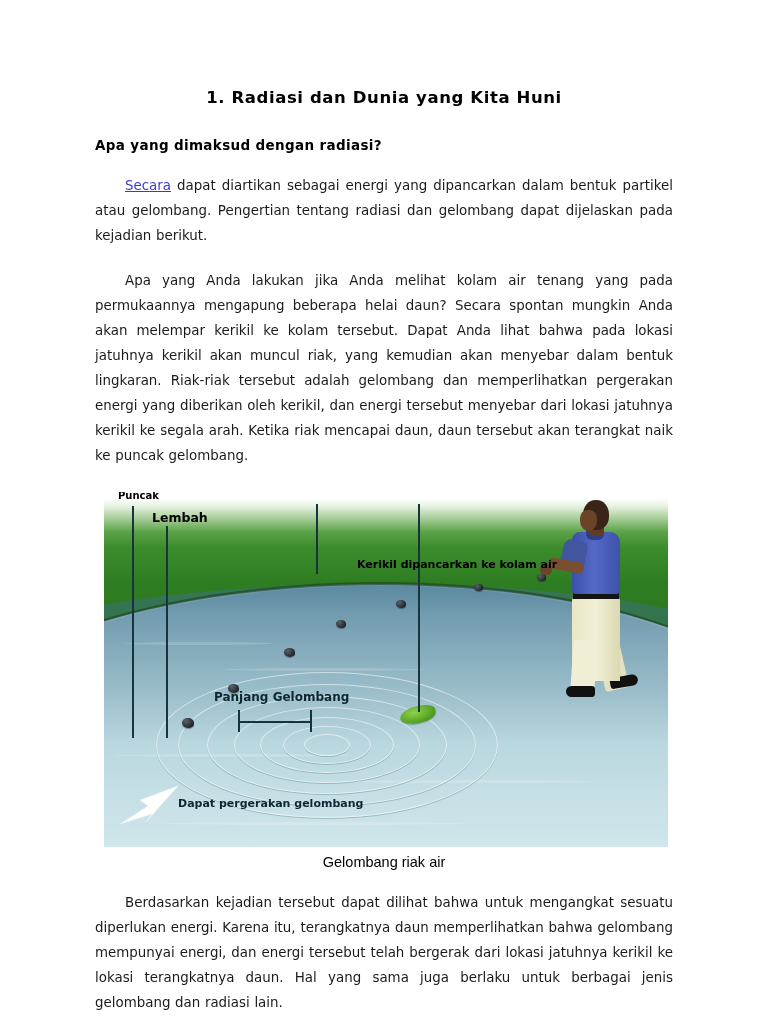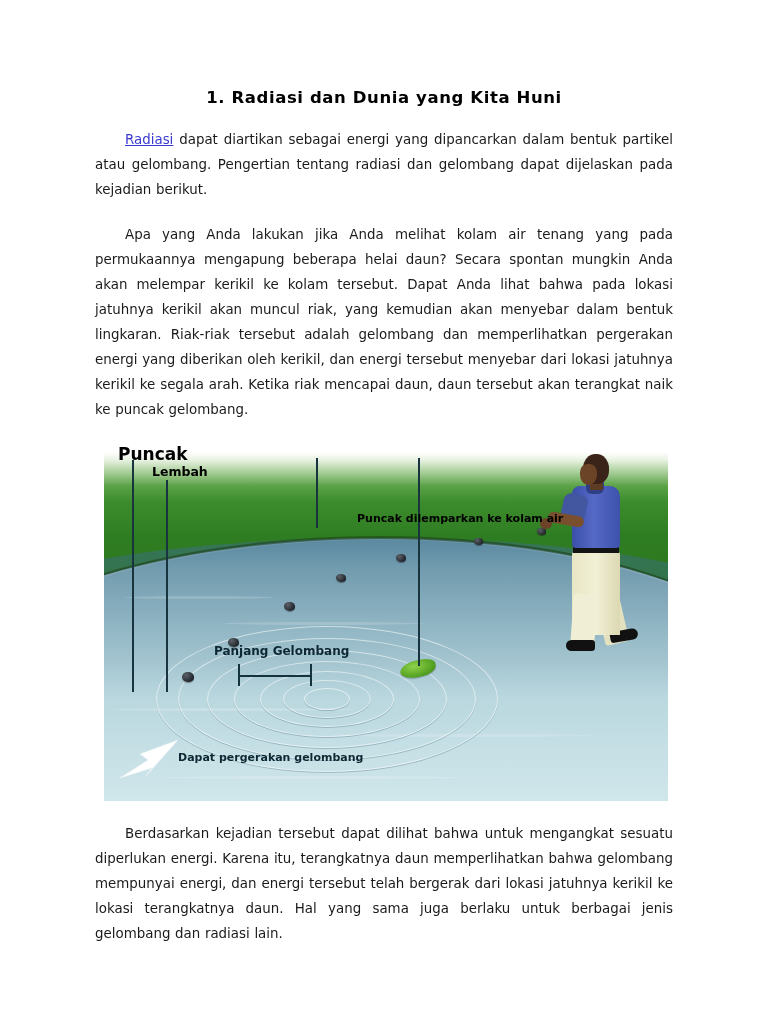--- a/index.html
+++ b/index.html
@@ -225,21 +225,21 @@
     background: #14333e;
   }
 
   
   .fig-label {
     position: absolute;
     font-family: "DejaVu Sans", sans-serif;
     font-weight: bold;
     white-space: nowrap;
   }
-  .lbl-puncak   { left: 14px;  top: -2px;  font-size: 17px; color: #000; }
+  .lbl-puncak   { left: 14px;  top: -2px;  font-size: 10px; color: #000; }
   .lbl-lembah   { left: 48px;  top: 18px;  font-size: 12.5px; color: #000; text-align: center; }
   .lbl-daun     { left: 156px; top: -4px;  font-size: 12px;   color: #000; }
   .lbl-kerikil  { left: 253px; top: 66px;  font-size: 11px;   color: #000; }
   .lbl-panjang  { left: 110px; top: 198px; font-size: 12px;   color: #0d2733; text-align: right; }
   .lbl-arah     { left: 74px;  top: 305px; font-size: 11px;   color: #0d2733; }
 
   
   .dir-arrow {
     position: absolute;
     left: 14px;
@@ -323,22 +323,23 @@
   .closing-text { padding-top: 20px; }
 </style>
 </head>
 <body>
 
 <div class="page">
   <div class="content">
 
     <h1 class="doc-title">1.  Radiasi dan Dunia yang Kita Huni</h1>
 
-
-    <p class="body-text"><a class="doc-link" href="#">Radiasi</a><span> dapat diartikan sebagai energi yang dipancarkan dalam bentuk partikel atau gelombang. Pengertian tentang radiasi dan gelombang dapat dijelaskan pada kejadian berikut.</span></p>
+    <h2 class="section-heading">Apa yang dimaksud dengan radiasi?</h2>
+
+    <p class="body-text"><a class="doc-link" href="#">Secara</a><span> dapat diartikan sebagai energi yang dipancarkan dalam bentuk partikel atau gelombang. Pengertian tentang radiasi dan gelombang dapat dijelaskan pada kejadian berikut.</span></p>
 
     <p class="body-text">Apa yang Anda lakukan jika Anda melihat kolam air tenang yang pada permukaannya mengapung beberapa helai daun? Secara spontan mungkin Anda akan melempar kerikil ke kolam tersebut. Dapat Anda lihat bahwa pada lokasi jatuhnya kerikil akan muncul riak, yang kemudian akan menyebar dalam bentuk lingkaran. Riak-riak tersebut adalah gelombang dan memperlihatkan pergerakan energi yang diberikan oleh kerikil, dan energi tersebut menyebar dari lokasi jatuhnya kerikil ke segala arah. Ketika riak mencapai daun, daun tersebut akan terangkat naik ke puncak gelombang.</p>
 
     <div class="figure-block">
 
       <div class="figure">
 
         <div class="grass"></div>
 
         <div class="water"></div>
@@ -397,26 +398,27 @@
           <div class="p-torso"></div>
           <div class="p-collar"></div>
           <div class="p-sleeve"></div>
           <div class="p-arm-front"></div>
           <div class="p-hand"></div>
           <div class="p-neck"></div>
           <div class="p-head"></div>
           <div class="p-face"></div>
         </div>
 
-        <div class="fig-label lbl-kerikil">Puncak dilemparkan ke kolam air</div>
+        <div class="fig-label lbl-kerikil">Kerikil dipancarkan ke kolam air</div>
         <div class="fig-label lbl-panjang">Panjang Gelombang</div>
         <div class="fig-label lbl-arah">Dapat pergerakan gelombang</div>
 
         <div class="fig-label lbl-puncak">Puncak</div>
         <div class="fig-label lbl-lembah">Lembah</div>
       </div>
 
+      <p class="fig-caption">Gelombang riak air</p>
     </div>
 
     <p class="body-text closing-text">Berdasarkan kejadian tersebut dapat dilihat bahwa untuk mengangkat sesuatu diperlukan energi. Karena itu, terangkatnya daun memperlihatkan bahwa gelombang mempunyai energi, dan energi tersebut telah bergerak dari lokasi jatuhnya kerikil ke lokasi terangkatnya daun. Hal yang sama juga berlaku untuk berbagai jenis gelombang dan radiasi lain.</p>
 
   </div>
 </div>
 
 </body></html>

